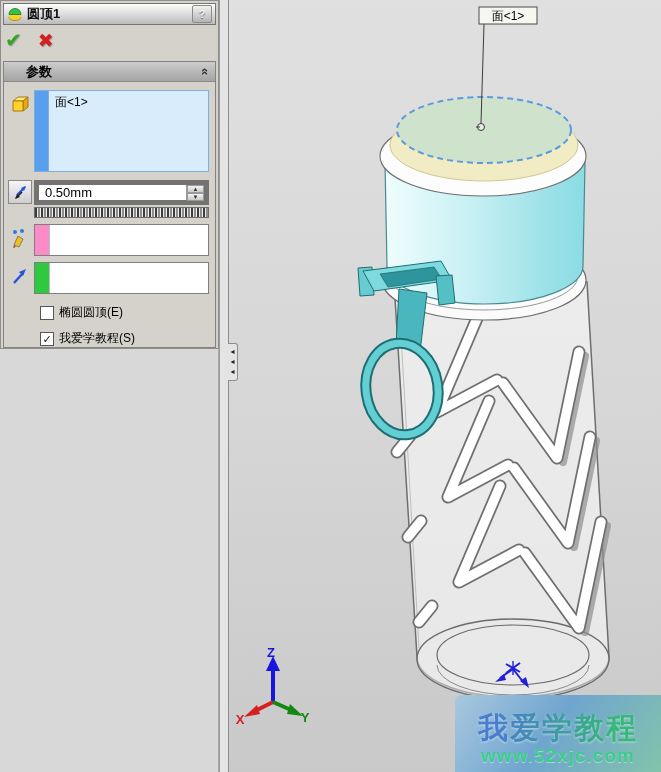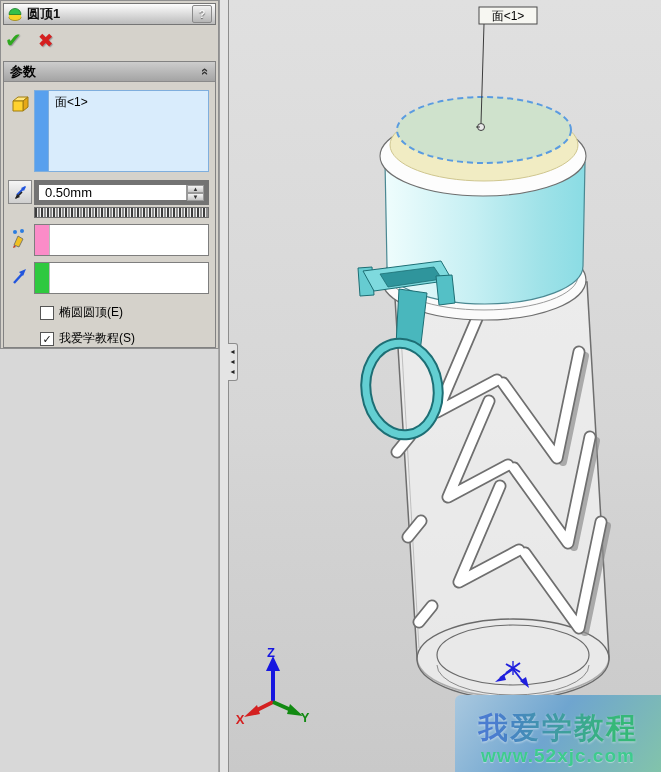--- a/index.html
+++ b/index.html
@@ -44,21 +44,21 @@
     border:1px solid #8a8a8a;border-radius:2px;font-size:11px;font-weight:bold;color:#f8f8f8;
     text-shadow:0 1px 1px #555;display:flex;align-items:center;justify-content:center;cursor:pointer;}
   .pm-actions{position:absolute;left:4px;top:26px;height:26px;display:flex;align-items:center;gap:16px;}
   .ok-btn{color:#2fa81f;font-size:20px;font-weight:bold;cursor:pointer;text-shadow:1px 1px 1px #9a9a9a;}
   .cancel-btn{color:#d51f1f;font-size:19px;font-weight:bold;cursor:pointer;text-shadow:1px 1px 1px #9a9a9a;}
 
   .pm-group{position:absolute;left:2px;right:2px;top:60px;height:287px;
     border:1px solid #828282;box-sizing:border-box;background:#d5d2cb;}
   .grp-header{height:19px;background:linear-gradient(180deg,#cdcdcd,#a4a4a4);
     border-bottom:1px solid #8a8a8a;display:flex;align-items:center;padding:0 6px;cursor:pointer;}
-  .grp-title{font-size:13px;font-weight:bold;color:#000;flex:1;}
+  .grp-title{font-size:13px;font-weight:bold;color:#000;flex:1;margin-left:16px;}
   .grp-collapse{display:inline-block;transform:rotate(90deg);font-size:13px;font-weight:bold;color:#333;}
 
   .icon-cell{position:absolute;left:4px;width:24px;height:24px;display:flex;align-items:center;justify-content:center;}
   .sel-box{position:absolute;left:30px;right:6px;top:28px;height:82px;
     background:#d9ecfc;border:1px solid #7fae dd;border:1px solid #7faedd;box-sizing:border-box;display:flex;cursor:pointer;}
   .sel-bar{width:13px;background:#58a0ee;border-right:1px solid #7faedd;}
   .sel-text{font-size:12px;color:#000;padding:3px 6px;}
 
   .dist-icon{top:118px;}
   .dist-btn{width:24px;height:24px;background:linear-gradient(180deg,#f5f5f5,#cfcfcf);

